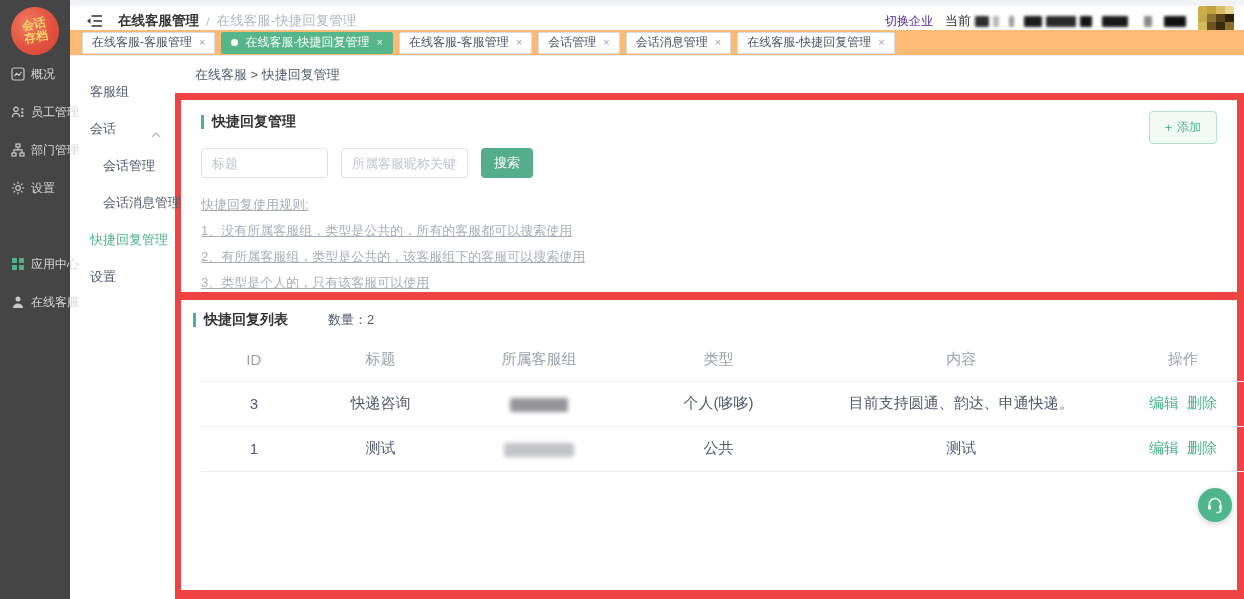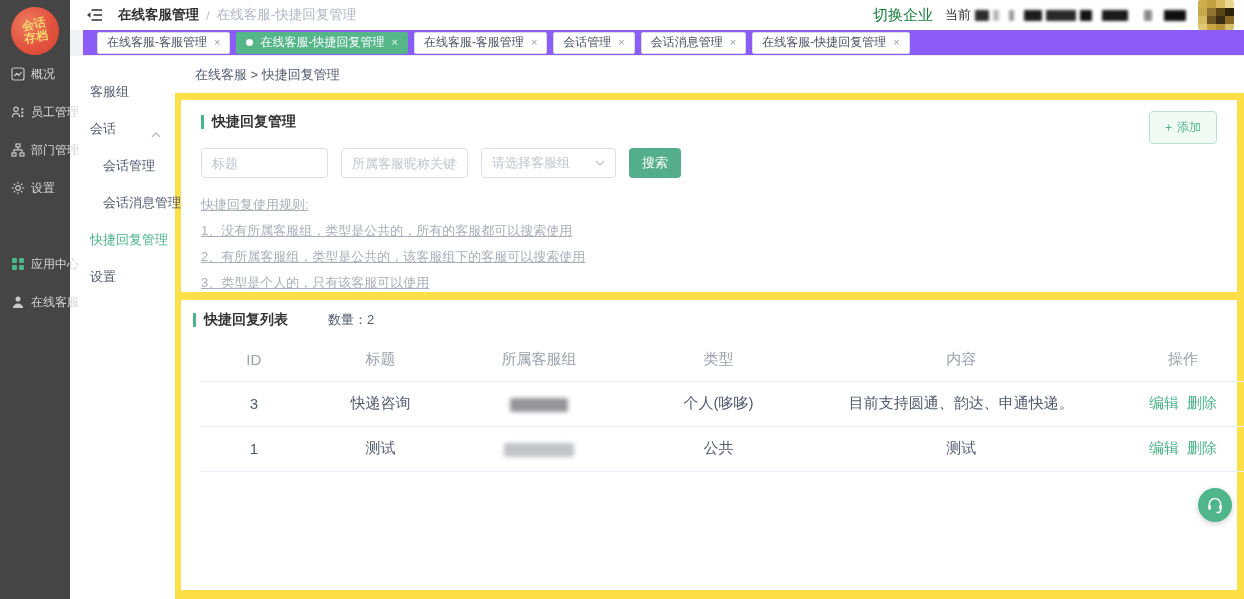--- a/index.html
+++ b/index.html
@@ -35,60 +35,60 @@
   .snav-item {
     height:37px; display:flex; align-items:flex-end; padding-left:20px; padding-right:14px;
     color:#515a6e; font-size:13px; cursor:pointer; white-space:nowrap;
   }
   .snav-item.child { padding-left:33px; }
   .snav-item.active { color:#4bb488; }
   .snav-item .caret { margin-left:auto; color:#b6bac3; }
 
   
   .top-header {
-    position:absolute; left:70px; top:0; right:0; height:30px; background:#fff; z-index:4;
+    position:absolute; left:70px; top:6px; right:0; height:30px; background:#fff; z-index:4;
     display:flex; align-items:center; padding:0 10px 0 15px;
   }
   .collapse-btn { width:18px; height:16px; cursor:pointer; color:#3d3d3d; }
   .crumb { margin-left:15px; font-size:13.5px; display:flex; align-items:center; gap:7px; white-space:nowrap; }
   .crumb .root { color:#333; font-weight:bold; cursor:pointer; }
   .crumb .sep { color:#c0c4cc; }
   .crumb .cur { color:#b0b6c3; }
   .hdr-right { margin-left:auto; display:flex; align-items:center; gap:12px; }
-  .switch-link { color:#15803d; cursor:pointer; font-size:15px; white-space:nowrap; }
+  .switch-link { color:#4c1d95; cursor:pointer; font-size:12px; white-space:nowrap; }
   .cur-company { display:flex; align-items:center; color:#333; font-size:13px; white-space:nowrap; }
   .rd { display:inline-block; height:11px; border-radius:1px; filter:blur(1.5px); margin-left:4px; vertical-align:middle; }
   .avatar-pix { position:relative; width:36px; height:30px; overflow:hidden; border-radius:2px; filter:blur(.4px); }
   .avatar-pix .px {
     position:absolute; left:0; top:0; width:9px; height:8px; background:#cfae4e;
     box-shadow:
       9px 0 0 #c2a240, 18px 0 0 #d8bd62, 27px 0 0 #ead892,
       0 8px 0 #c6a94b, 9px 8px 0 #8f7430, 18px 8px 0 #5a4517, 27px 8px 0 #2e2208,
       0 16px 0 #d4b95e, 9px 16px 0 #6d5521, 18px 16px 0 #3a2c0e, 27px 16px 0 #8a6b28,
       0 24px 0 #e0c878, 9px 24px 0 #c9a843, 18px 24px 0 #b89335, 27px 24px 0 #d9c06a;
   }
 
   
   .tab-bar {
-    position:absolute; left:83px; top:30px; right:0; height:26px; background:#8b5cf6; z-index:4;
+    position:absolute; left:68px; top:30px; right:0; height:26px; background:#fdba74; z-index:4;
     display:flex; align-items:center; gap:6px; padding-left:14px;
     border-bottom:1px solid #ececee;
   }
   .tab {
     height:22px; display:flex; align-items:center; gap:7px; padding:0 9px;
     background:#fff; border:1px solid #d8dce5; border-radius:2px;
     font-size:12px; color:#495060; cursor:pointer; white-space:nowrap;
   }
   .tab .close { font-size:11px; color:#9aa0aa; cursor:pointer; line-height:1; }
   .tab.active { background:#55b68a; border-color:#55b68a; color:#fff; }
   .tab.active .close { color:#eafff4; }
   .tab .dot { width:7px; height:7px; border-radius:50%; background:#fff; }
 
   
-  .main { position:absolute; left:175px; top:56px; right:0; bottom:0; background:#fde047; }
+  .main { position:absolute; left:175px; top:56px; right:0; bottom:0; background:#ef4444; }
   .breadcrumb-bar { height:37px; background:#fff; display:flex; align-items:center; padding-left:20px; color:#515a6e; margin-bottom:7px; }
 
   .card { background:#fff; margin:0 7px 8px 6px; position:relative; }
   .card-manage { height:192px; padding:13px 20px; }
   .card-list { height:290px; padding:11px 0 0; }
 
   .section-title { display:flex; align-items:center; }
   .green-bar { width:3px; height:14px; background:#4bb488; margin-right:8px; flex:0 0 3px; }
   .section-title .t { font-size:14px; font-weight:bold; color:#333; }
 
@@ -321,28 +321,20 @@
       <span class="t">快捷回复管理</span>
     </div>
     <div class="add-btn">
       <span>+</span>
       <span>添加</span>
     </div>
 
     <div class="filter-row">
       <input class="text-input" type="text" placeholder="标题" style="">
       <input class="text-input" type="text" placeholder="所属客服昵称关键词" style="">
-      <div class="select-box">
-        <span>请选择客服组</span>
-        <span>
-          <svg viewBox="0 0 10 6" width="10" height="6" fill="none" stroke="#c0c4cc" stroke-width="1.3">
-              <polyline points="1,1 5,5 9,1"></polyline>
-            </svg>
-        </span>
-      </div>
       <button class="search-btn">搜索</button>
     </div>
 
     <div class="rules">
       <div>快捷回复使用规则:</div>
       <div>1、没有所属客服组，类型是公共的，所有的客服都可以搜索使用</div>
       <div>2、有所属客服组，类型是公共的，该客服组下的客服可以搜索使用</div>
       <div>3、类型是个人的，只有该客服可以使用</div>
     </div>
   </div>

